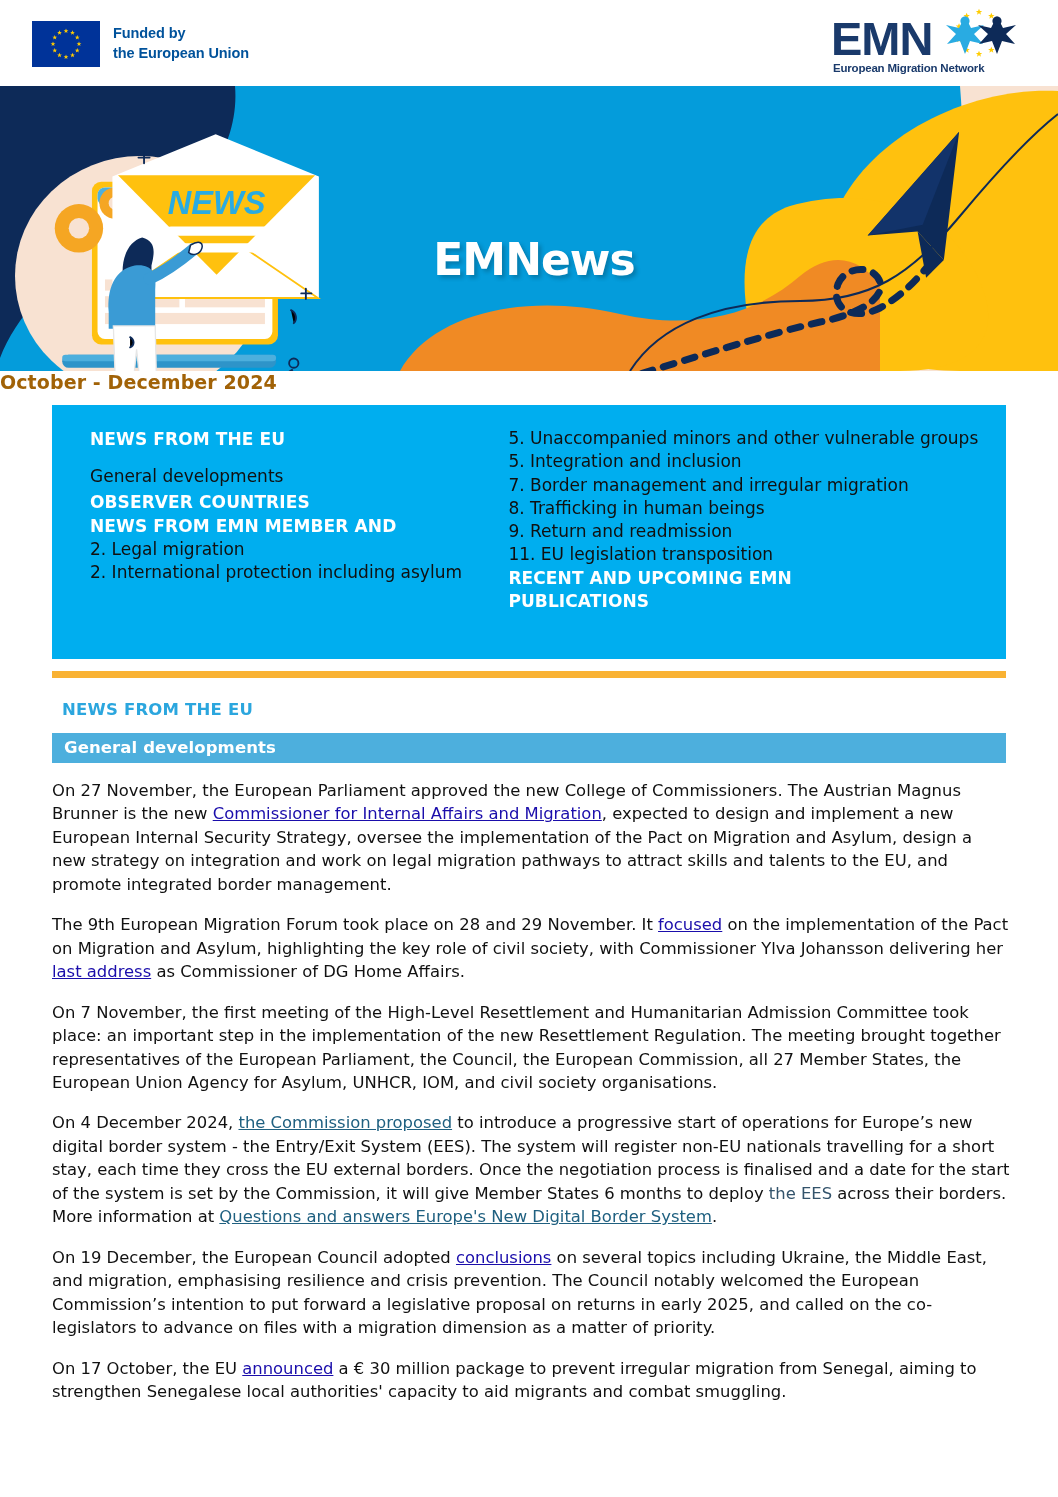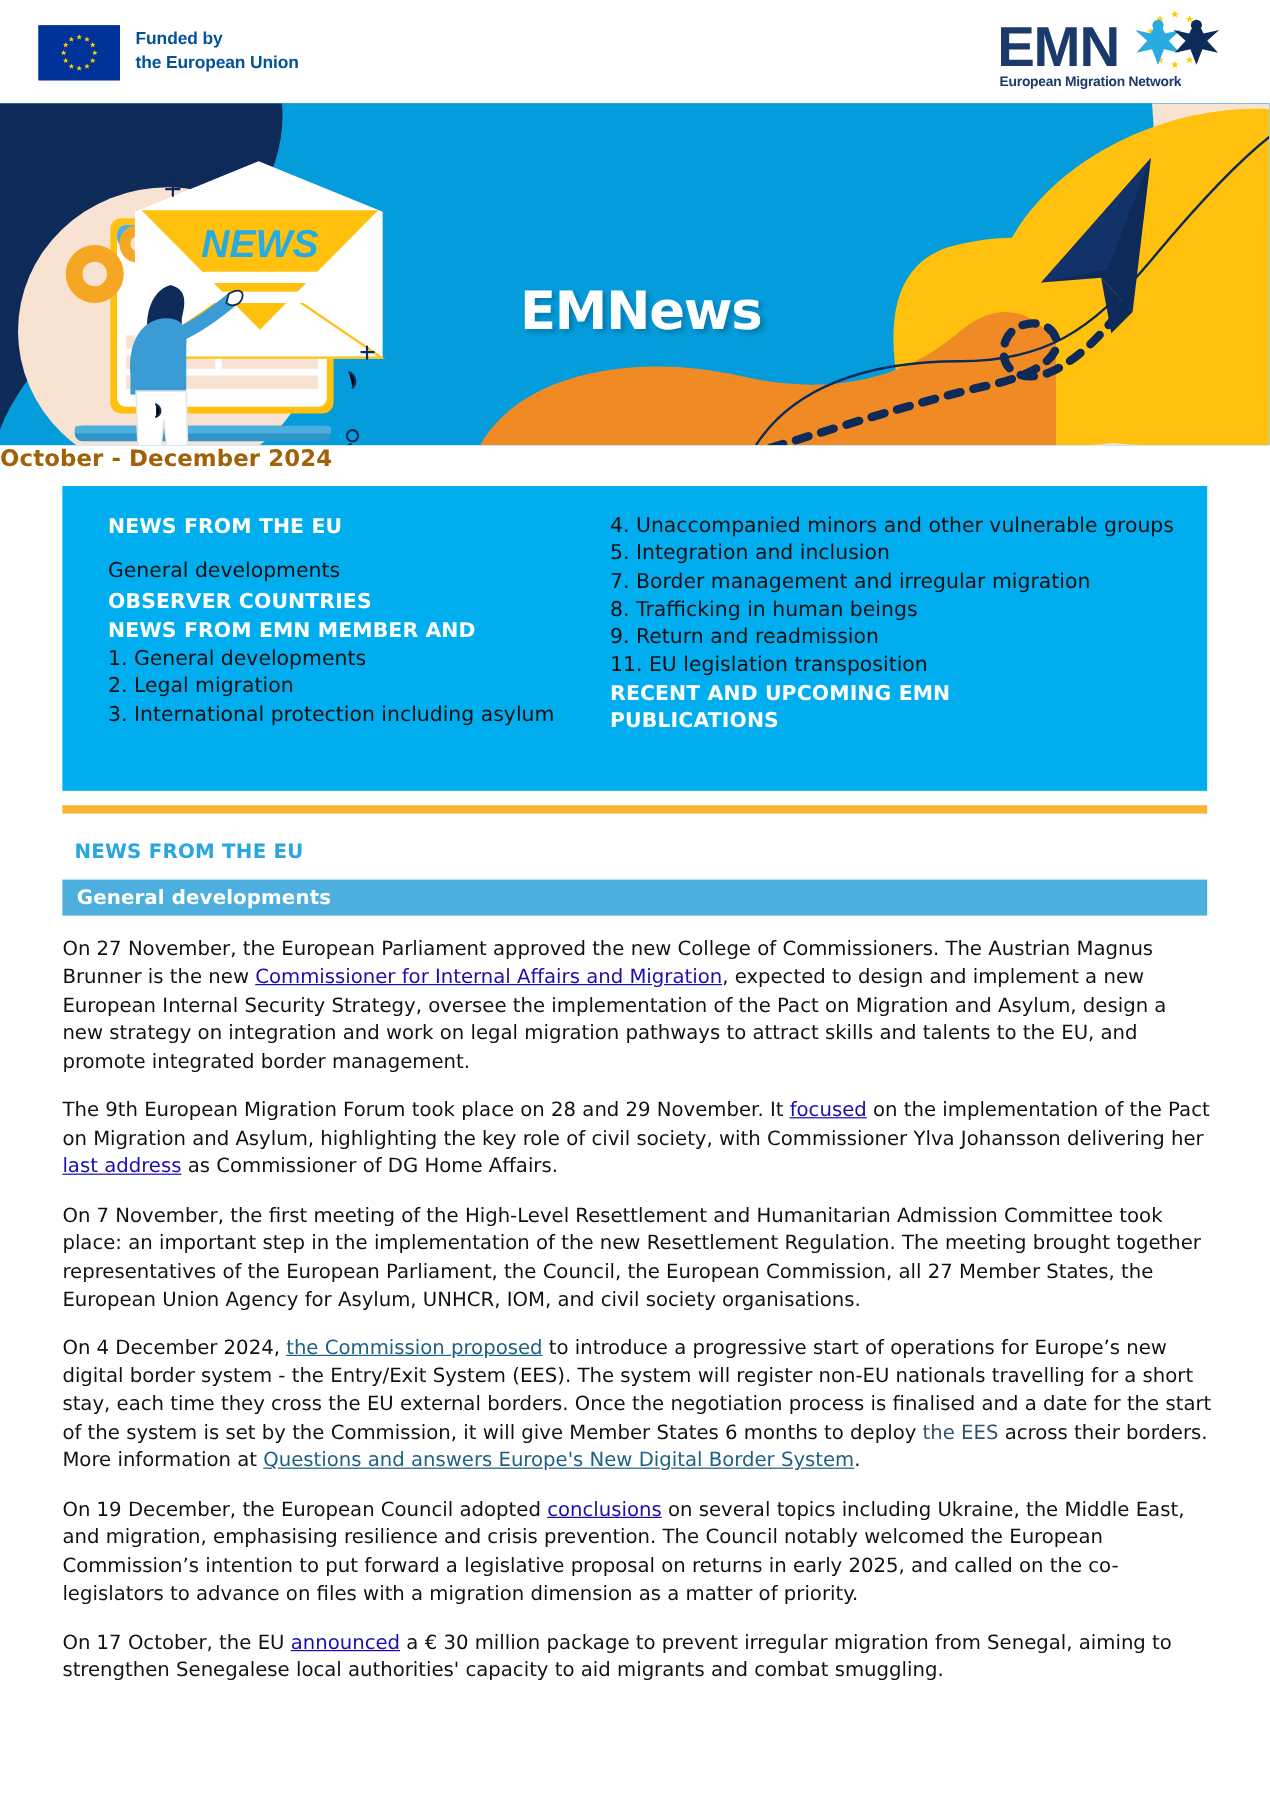--- a/index.html
+++ b/index.html
@@ -383,26 +383,25 @@
 
 <div class="date-line">October - December 2024</div>
 
 <div class="toc-wrap">
   <div class="toc-box">
     <div class="toc-col left">
       <div class="toc-heading">NEWS FROM THE EU</div>
       <div class="toc-item gap-after">General developments</div>
       <div class="toc-sub-heading">OBSERVER COUNTRIES</div>
       <div class="toc-sub-heading">NEWS FROM EMN MEMBER AND</div>
-      <div class="toc-item">1. General developments</div>
       <div class="toc-item">2. Legal migration</div>
-      <div class="toc-item">3. International protection including asylum</div>
+      <div class="toc-item">2. International protection including asylum</div>
     </div>
     <div class="toc-col right">
-      <div class="toc-item">4. Unaccompanied minors and other vulnerable groups</div>
+      <div class="toc-item">5. Unaccompanied minors and other vulnerable groups</div>
       <div class="toc-item">5. Integration and inclusion</div>
       <div class="toc-item">7. Border management and irregular migration</div>
       <div class="toc-item">8. Trafficking in human beings</div>
       <div class="toc-item">9. Return and readmission</div>
       <div class="toc-item">11. EU legislation transposition</div>
       <div class="toc-sub-heading">RECENT AND UPCOMING EMN</div>
       <div class="toc-sub-heading">PUBLICATIONS</div>
     </div>
   </div>
 </div>

